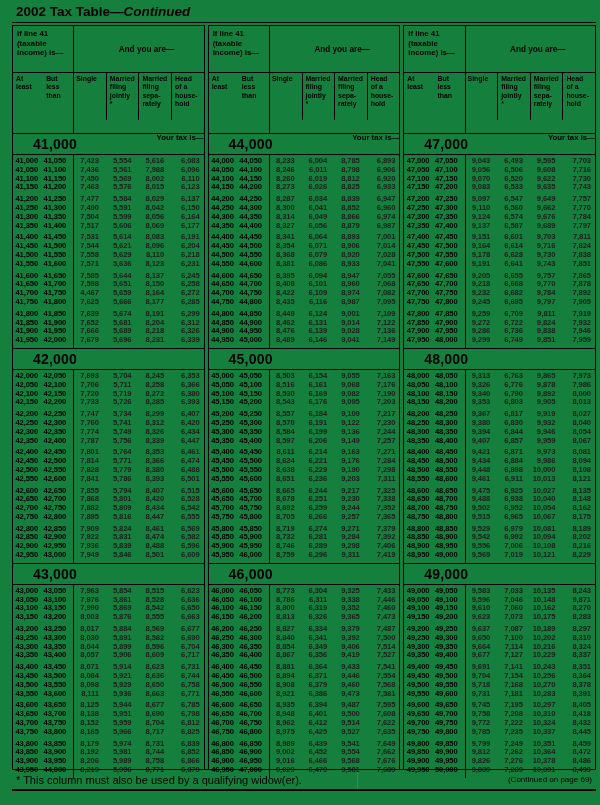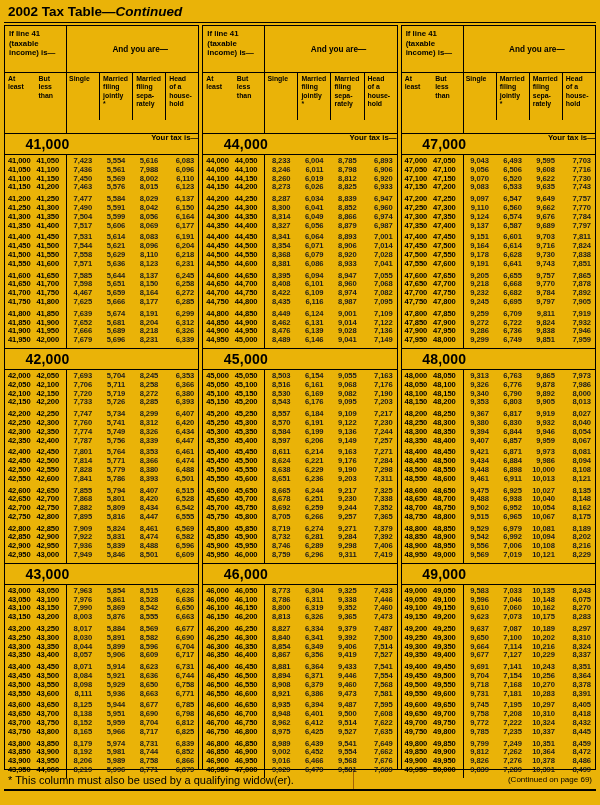--- a/index.html
+++ b/index.html
@@ -1,17 +1,17 @@
 <!DOCTYPE html>
 <html><head>
 <meta charset="utf-8">
 <style>
   html,body{margin:0;padding:0;background:#fff;}
-  .page{position:relative;width:600px;height:805px;box-sizing:border-box;background:#eab308;
-        font-family:"Liberation Sans",sans-serif;color:#000;padding:2px 4px 0 4px;}
+  .page{position:relative;width:600px;height:805px;box-sizing:border-box;background:#15803d;
+        font-family:"Liberation Sans",sans-serif;color:#000;padding:2px 4px 0 12px;}
   
   .title{font-size:13.5px;font-weight:700;padding:2px 0 3px 4px;border-bottom:1.6px solid #000;letter-spacing:0;}
   .title .it{font-style:italic;}
   
   .blocks{display:flex;gap:3px;height:744px;margin-top:2px;}
   .block{flex:1 1 0;display:flex;flex-direction:column;border:1px solid #000;border-bottom:none;min-width:0;}
   
   .blk-header{position:relative;flex:0 0 auto;}
   .blk-header::before{content:"";position:absolute;left:31.6%;top:0;bottom:0;width:1px;background:#000;}
   .head-top{display:flex;border-bottom:1px solid #000;height:46px;}
@@ -1718,21 +1718,21 @@
     <span class="c c5">10,135</span>
     <span class="c c6">8,243</span>
   </div>
 
   <div class="row">
     <span class="c c1">49,050</span>
     <span class="c c2">49,100</span>
     <span class="c c3">9,596</span>
     <span class="c c4">7,046</span>
     <span class="c c5">10,148</span>
-    <span class="c c6">6,075</span>
+    <span class="c c6">9,871</span>
   </div>
 
   <div class="row">
     <span class="c c1">49,100</span>
     <span class="c c2">49,150</span>
     <span class="c c3">9,610</span>
     <span class="c c4">7,060</span>
     <span class="c c5">10,162</span>
     <span class="c c6">8,270</span>
   </div>

